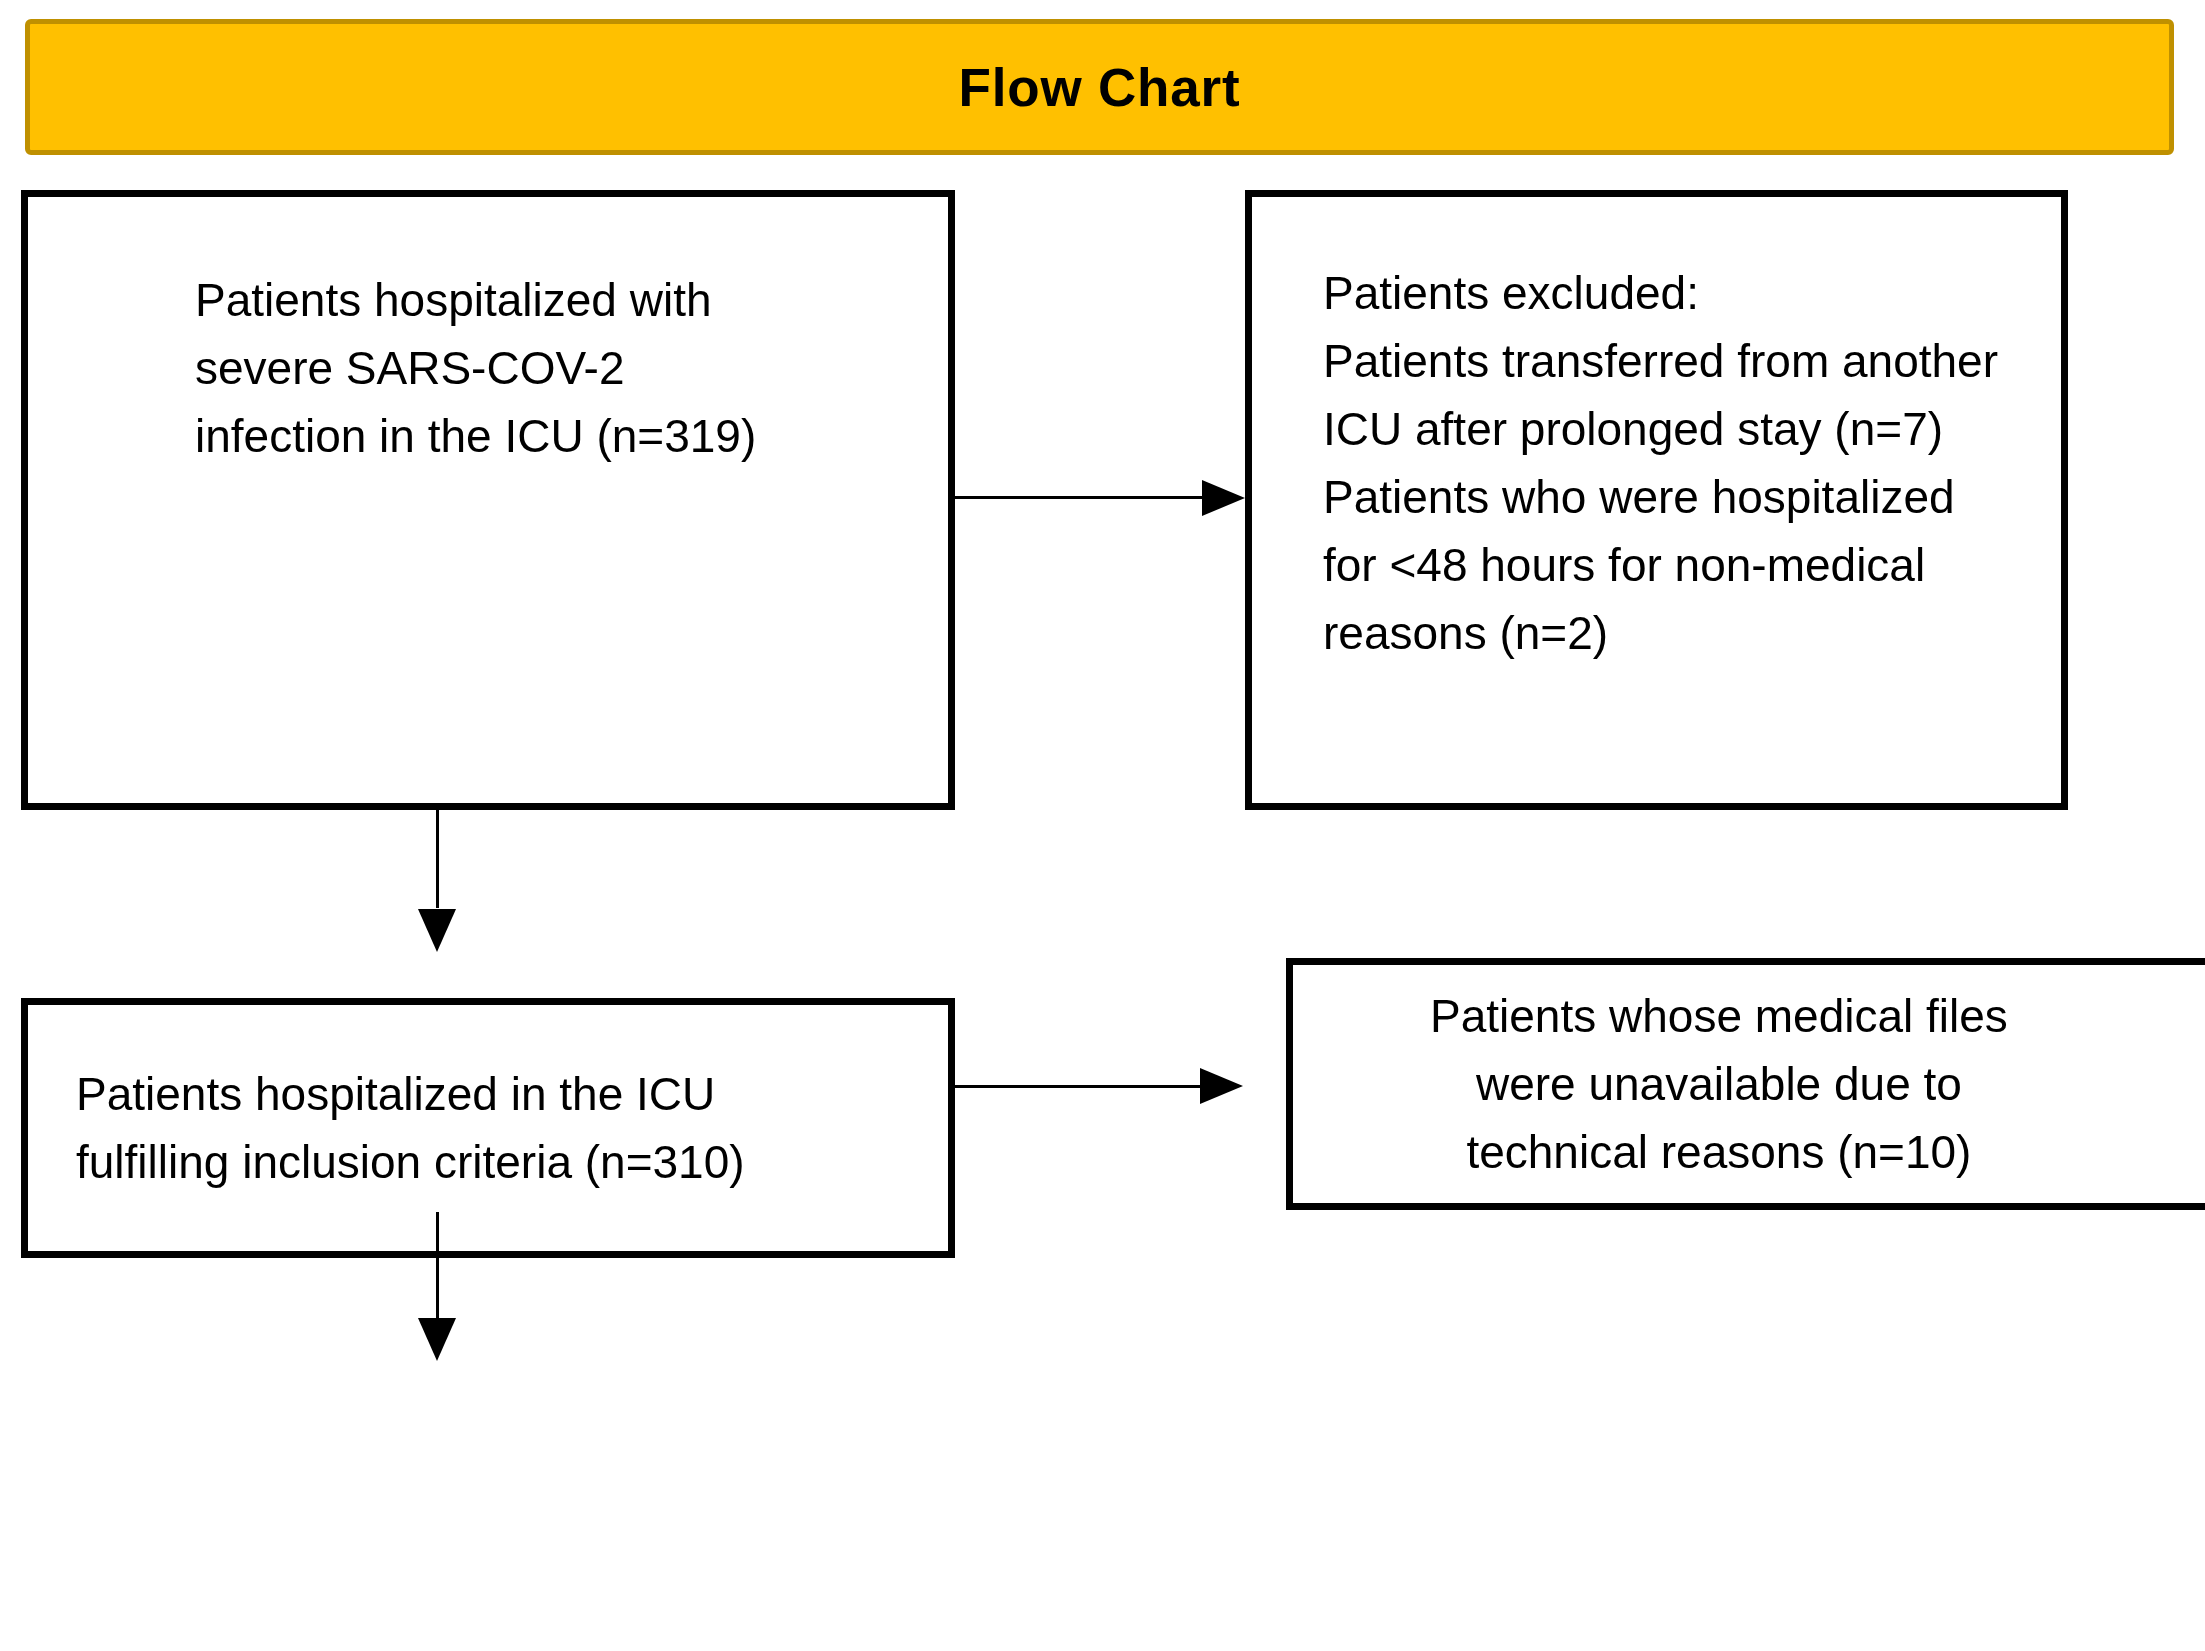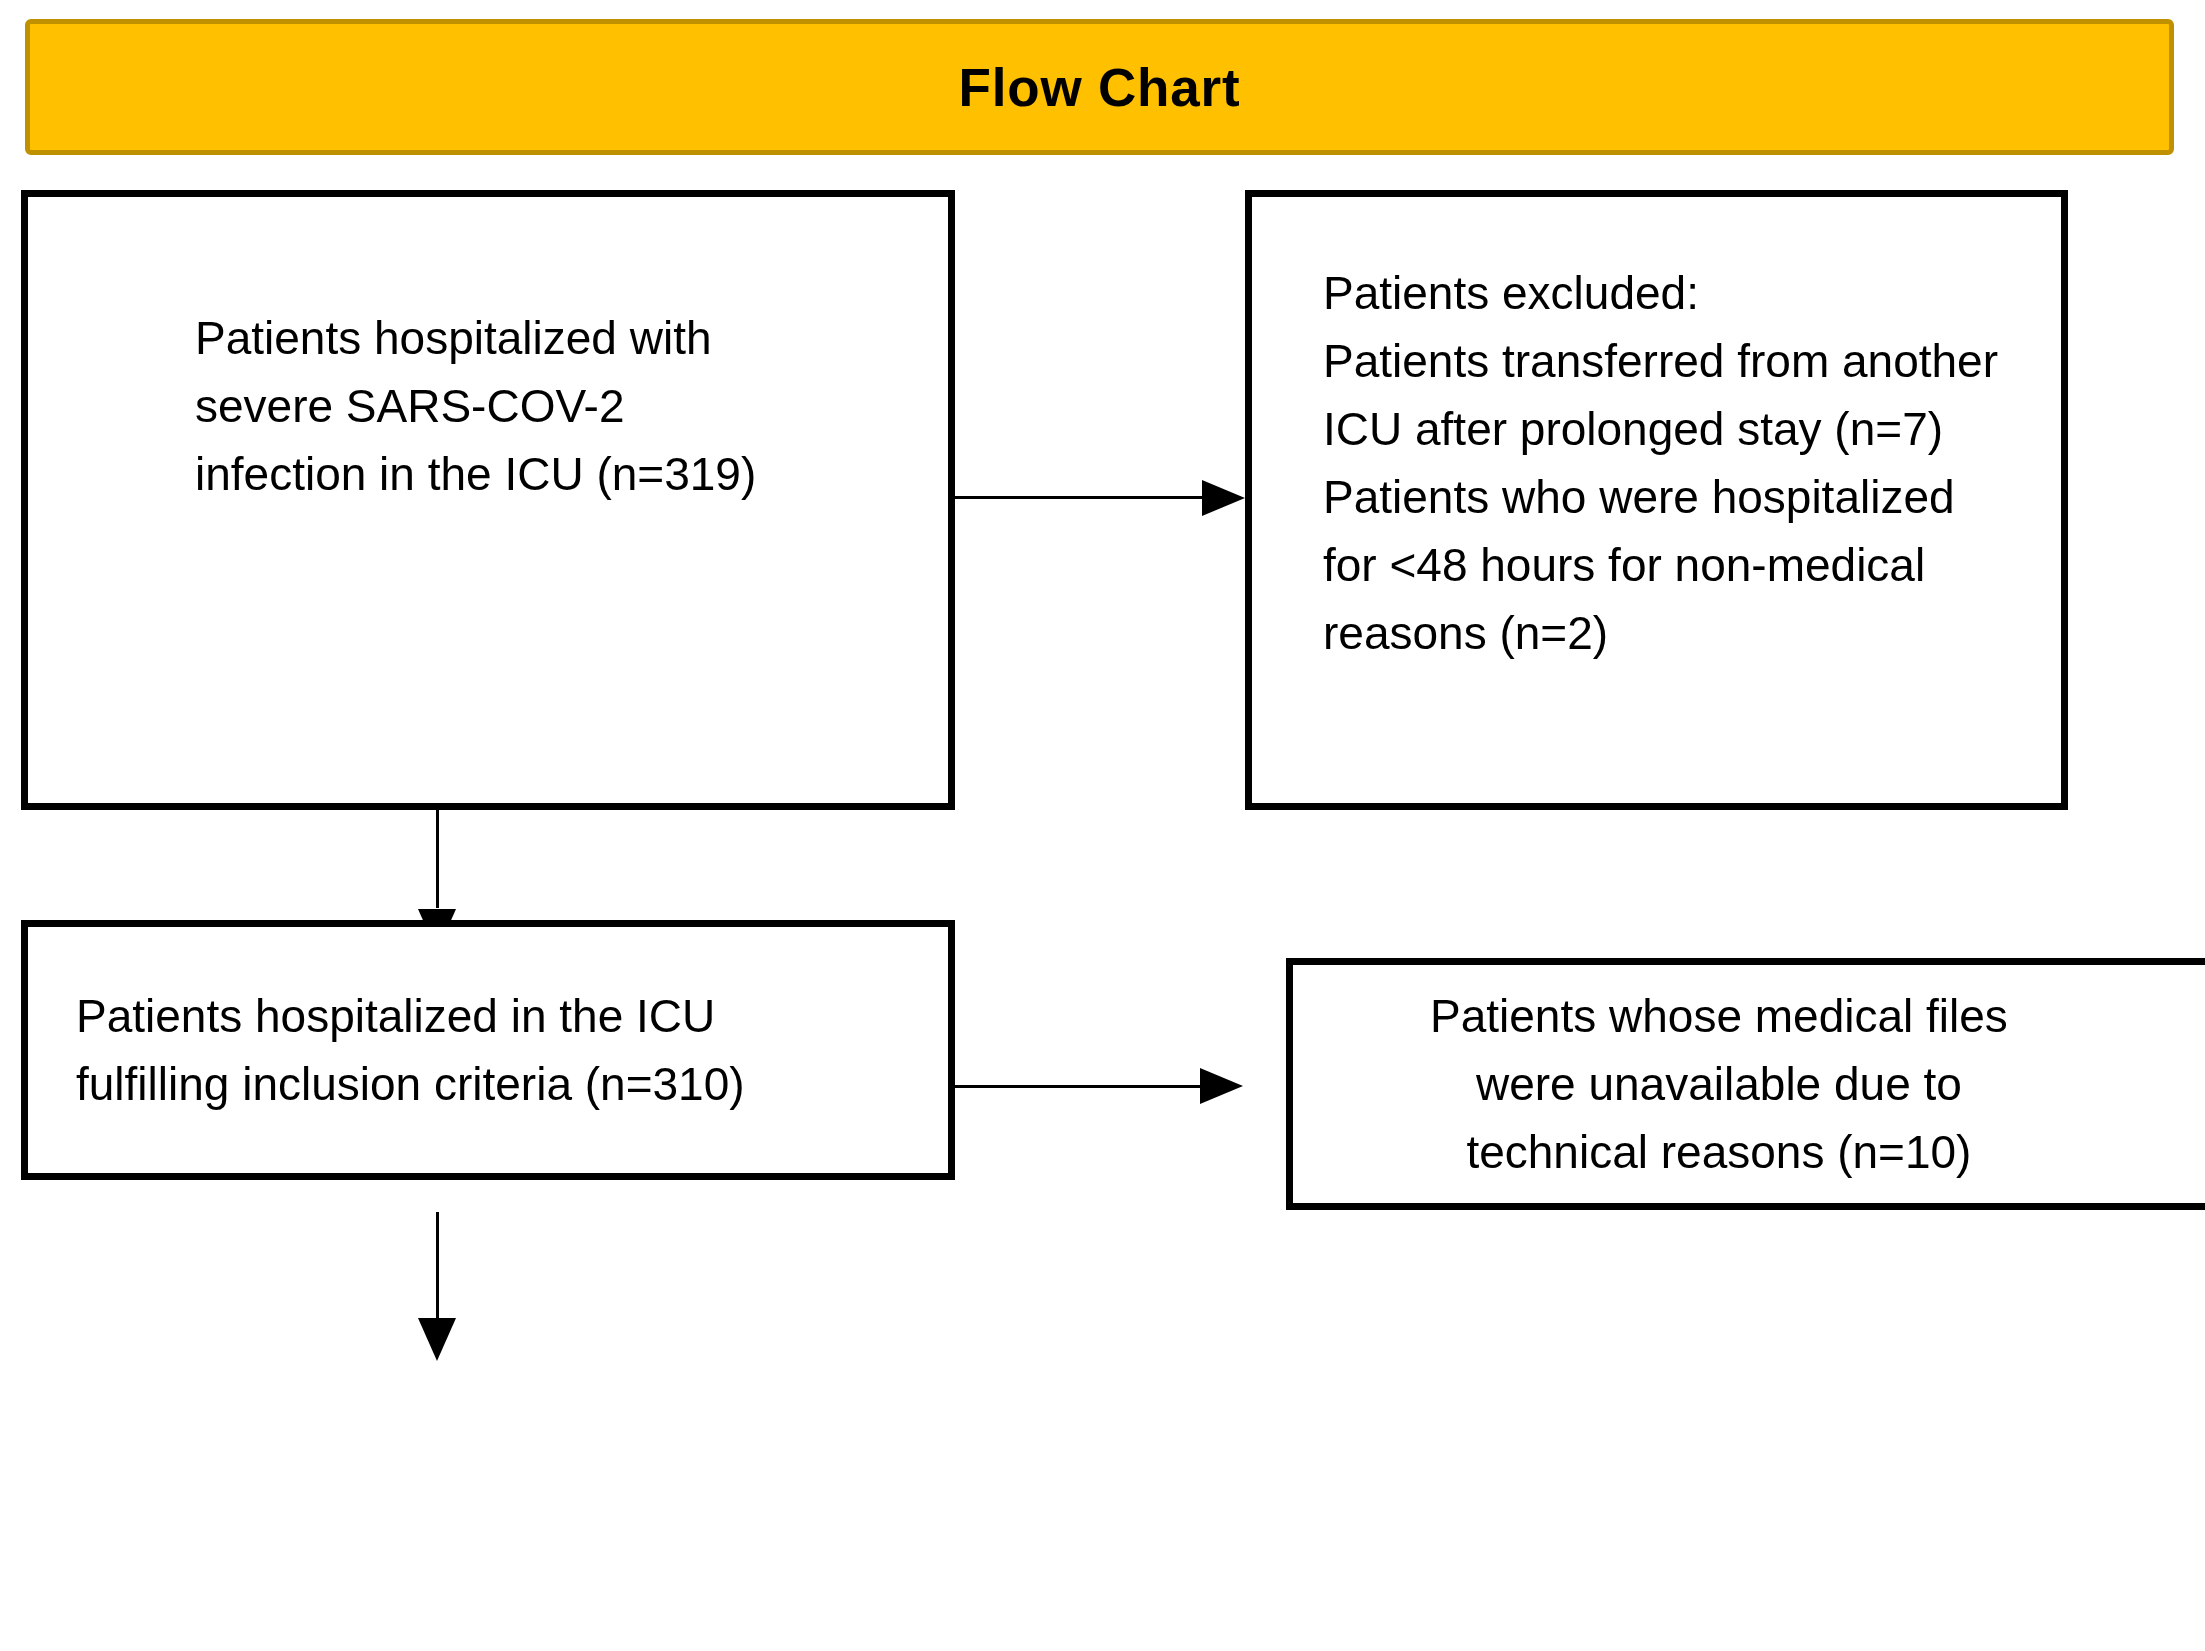--- a/index.html
+++ b/index.html
@@ -43,23 +43,23 @@
     border: 7.5px solid var(--box-border, #000000);
     display: flex;
     align-items: flex-start;
   }
   .box-text {
     font-size: 46px;
     line-height: 1.48;
     white-space: pre-line;
     color: var(--text, #000000);
   }
-  #box-initial   { left: 21px;   top: 190px;  width: 934px; height: 620px; padding: 107px 33px 0 167px; }
+  #box-initial   { left: 21px;   top: 190px;  width: 934px; height: 620px; padding: 69px 33px 0 167px; }
   #box-excluded  { left: 1245px; top: 190px;  width: 823px; height: 620px; padding: 62px 25px 0 71px; }
-  #box-criteria  { left: 21px;   top: 920px; width: 934px; height: 260px; align-items: center; padding: 0 25px 0 48px; }
+  #box-criteria  { left: 21px;   top: 998px; width: 934px; height: 260px; align-items: center; padding: 0 25px 0 48px; }
   #box-files     { left: 1286px; top: 958px; width: 934px; height: 252px; align-items: center; padding: 0 25px 0 137px; text-align: center; }
   #box-included  { left: 21px;   top: 1362px; width: 934px; height: 262px; align-items: center; padding: 0 25px 0 48px; }
 
   .arrow-line-h {
     position: absolute;
     height: 3.3px;
     background: var(--arrow, #000000);
   }
   .arrow-line-v {
     position: absolute;

